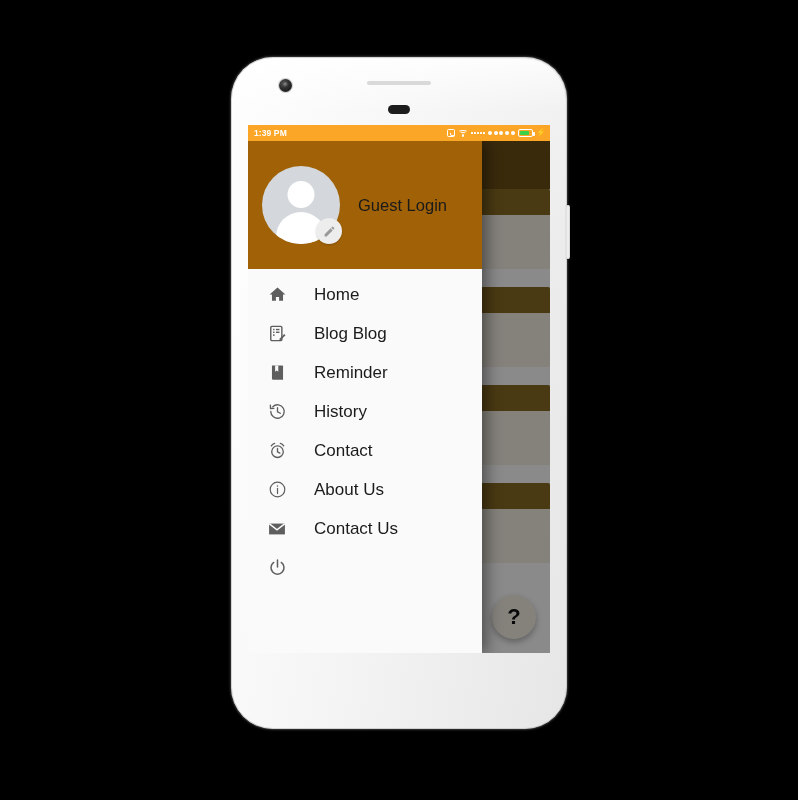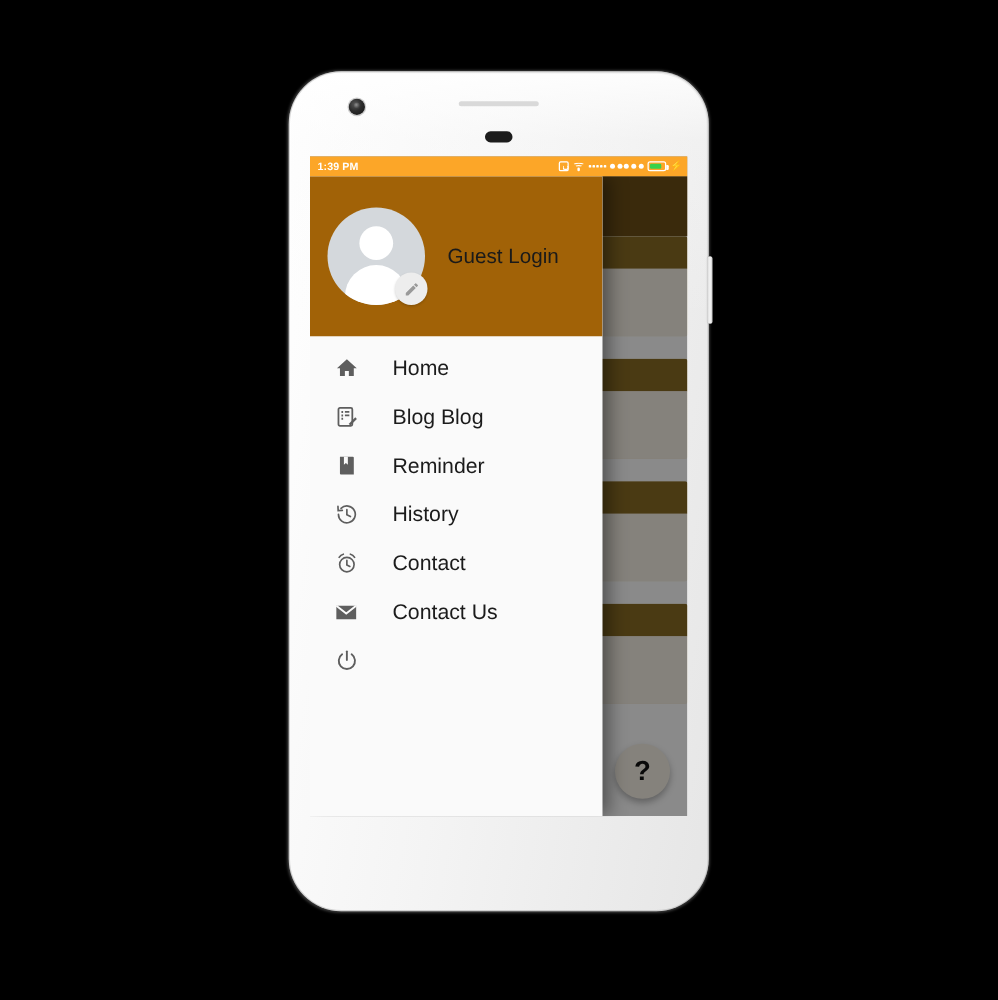--- a/index.html
+++ b/index.html
@@ -382,20 +382,30 @@
                 <polyline points="12,9.3 12,13.8 15,15.3"></polyline>
                 <path d="M4.2 6.2 C5.2 4.4 6.8 3.3 8.4 3"></path>
                 <path d="M19.8 6.2 C18.8 4.4 17.2 3.3 15.6 3"></path>
               </svg>
             </span>
             <span class="menu-label">Contact</span>
           </div>
 
 
 
+          <div class="menu-item">
+            <span class="menu-icon">
+              <svg width="19" height="19" viewBox="0 0 24 24" fill="none" stroke="currentColor" stroke-width="1.5">
+                <circle cx="12" cy="12" r="9.2"></circle>
+                <circle cx="12" cy="7.6" r="0.95" fill="currentColor" stroke="none"></circle>
+                <path d="M12 10.6 v6.6" stroke-linecap="round"></path>
+              </svg>
+            </span>
+            <span class="menu-label">About Us</span>
+          </div>
 
           <div class="menu-item">
             <span class="menu-icon">
               <svg width="20" height="20" viewBox="0 0 24 24" fill="currentColor">
                 <path d="M2.5 5.5h19v13h-19z"></path>
                 <path d="M2.5 5.5 L12 13 L21.5 5.5" fill="none" stroke="#FAFAFA" stroke-width="1.8"></path>
               </svg>
             </span>
             <span class="menu-label">Contact Us</span>
           </div>

